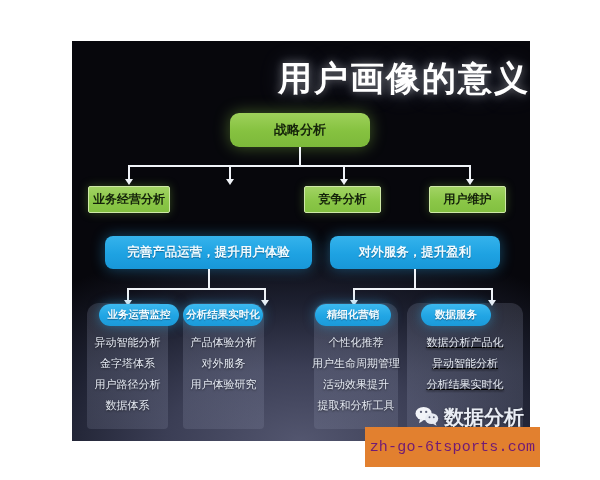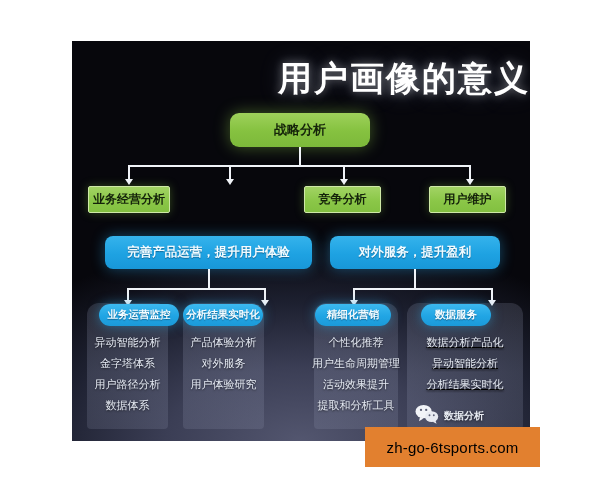--- a/index.html
+++ b/index.html
@@ -135,42 +135,42 @@
     position: absolute;
     left: 343px;
     top: 363px;
     display: flex;
     align-items: center;
     gap: 5px;
     z-index: 4;
   }
   #wechat-watermark .wx-text {
     color: #e9edf4;
-    font-size: 10px;
+    font-size: 20px;
     font-weight: bold;
     text-shadow: 0 1px 3px rgba(0,0,0,.55);
   }
 
   
   #url-banner {
     position: absolute;
     left: 365px;
     top: 427px;
     width: 175px;
     height: 40px;
     background: #e2802f;
     display: flex;
     align-items: center;
     justify-content: center;
     z-index: 10;
   }
   #url-banner .url-text {
-    color: #000000;
+    color: #701a75;
     font-size: 15px;
-    font-family: Liberation Sans, sans-serif;
+    font-family: Liberation Mono, monospace;
     letter-spacing: .2px;
   }
 </style>
 </head>
 <body>
 
 <div id="diagram-panel">
 
   <div id="page-title">用户画像的意义</div>
 

